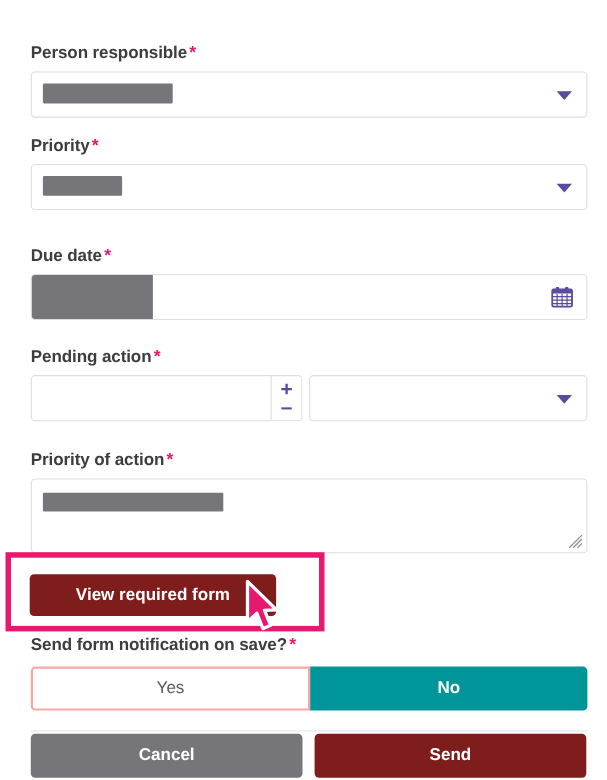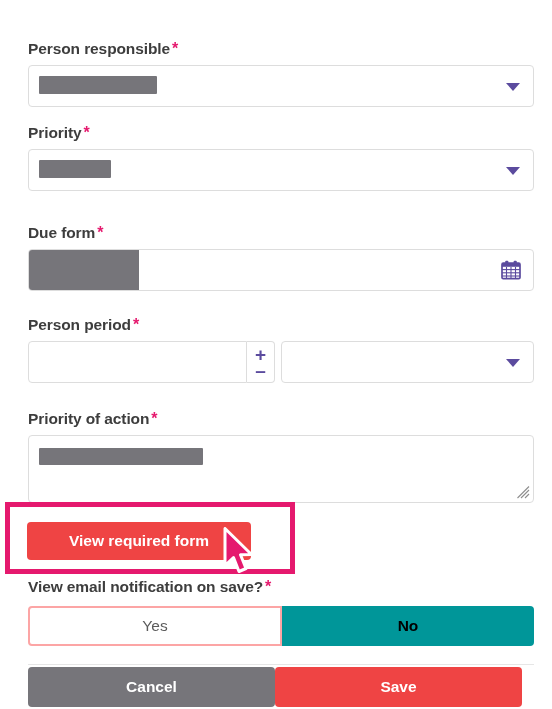--- a/index.html
+++ b/index.html
@@ -189,21 +189,21 @@
     border: none;
     border-radius: 4px;
     font-family: "Liberation Sans", sans-serif;
     font-size: 15.5px;
     font-weight: bold;
     color: #ffffff;
     cursor: pointer;
     text-align: center;
     line-height: 1;
   }
-  .btn-teal { background: #ef4444; }
+  .btn-teal { background: #7f1d1d; }
   .btn-grey { background: #76757a; }
 
   .view-form-btn {
     position: absolute;
     left: 27px;
     top: 494px;
     width: 224px;
     height: 38px;
     z-index: 3;
   }
@@ -265,40 +265,41 @@
     background: #ffffff;
     border: 2px solid #fca5a5;
     border-radius: 4px 0 0 4px;
     color: #5b5b5b;
     font-weight: normal;
   }
   .toggle-opt.on {
     width: 252px;
     background: #009699;
     border-radius: 0 4px 4px 0;
-    color: #000000;
+    color: #ffffff;
     font-weight: bold;
   }
 
   
   .divider {
     position: absolute;
     left: 28px;
     top: 636px;
     width: 506px;
     height: 1px;
     background: #e6e6e6;
   }
   .footer-btns {
     position: absolute;
     left: 28px;
     top: 639px;
     width: 506px;
     height: 40px;
     display: flex;
+    gap: 11px;
   }
   .footer-btns .btn {
     width: 247px;
     height: 40px;
   }
 </style>
 </head>
 <body>
 
 <div class="form">
@@ -318,21 +319,21 @@
       <span>Priority</span><span class="req">*</span>
     </div>
     <div class="control select">
       <div class="redact redact-priority"></div>
       <div class="caret"></div>
     </div>
   </div>
 
   <div class="field" style="top:196px;">
     <div class="field-label">
-      <span>Due form</span><span class="req">*</span>
+      <span>Due date</span><span class="req">*</span>
     </div>
     <div class="control">
       <div class="redact redact-date"></div>
       <svg class="cal-icon" viewBox="0 0 20 20">
         <rect x="1" y="3.2" width="18" height="15.5" rx="1.3" fill="none" stroke="#5b4b9e" stroke-width="1.7"></rect>
         <rect x="1" y="3.2" width="18" height="3.6" fill="#5b4b9e"></rect>
         <rect x="4.2" y="0.8" width="3.2" height="4.2" rx="1" fill="#5b4b9e"></rect>
         <rect x="12.6" y="0.8" width="3.2" height="4.2" rx="1" fill="#5b4b9e"></rect>
         <g stroke="#5b4b9e" stroke-width="1.1">
           <line x1="1" y1="9.6" x2="19" y2="9.6"></line>
@@ -341,21 +342,21 @@
           <line x1="5.5" y1="7.0" x2="5.5" y2="18.7"></line>
           <line x1="10.0" y1="7.0" x2="10.0" y2="18.7"></line>
           <line x1="14.5" y1="7.0" x2="14.5" y2="18.7"></line>
         </g>
       </svg>
     </div>
   </div>
 
   <div class="field" style="top:288px;">
     <div class="field-label">
-      <span>Person period</span><span class="req">*</span>
+      <span>Pending action</span><span class="req">*</span>
     </div>
     <div class="pp-row">
       <div class="pp-number"></div>
       <div class="pp-stepper">
         <span class="plus">+</span>
         <span class="minus">–</span>
       </div>
       <div class="pp-unit">
         <div class="caret" style="position:absolute;right:13px;top:50%;margin-top:-3px;width:0;height:0;border-left:7px solid transparent;border-right:7px solid transparent;border-top:8px solid #5b4b9e;"></div>
       </div>
@@ -380,26 +381,26 @@
 
   <div class="highlight-box"></div>
 
   <button class="btn btn-teal view-form-btn">View required form</button>
 
   <svg class="cursor" viewBox="0 0 34 47">
     <path d="M3 1.5 L3 38.5 L11.5 30.5 L17 44.5 L24 41.5 L18.5 27.8 L29.5 27.5 Z" fill="#e5196e" stroke="#ffffff" stroke-width="3" stroke-linejoin="round"></path>
   </svg>
 
   <div class="toggle-label">
-    <span>View email notification on save?</span><span class="req">*</span>
+    <span>Send form notification on save?</span><span class="req">*</span>
   </div>
   <div class="toggle-group">
     <div class="toggle-opt off">Yes</div>
     <div class="toggle-opt on">No</div>
   </div>
 
   <div class="divider"></div>
   <div class="footer-btns">
     <button class="btn btn-grey">Cancel</button>
-    <button class="btn btn-teal">Save</button>
+    <button class="btn btn-teal">Send</button>
   </div>
 
 </div>
 
 </body></html>

